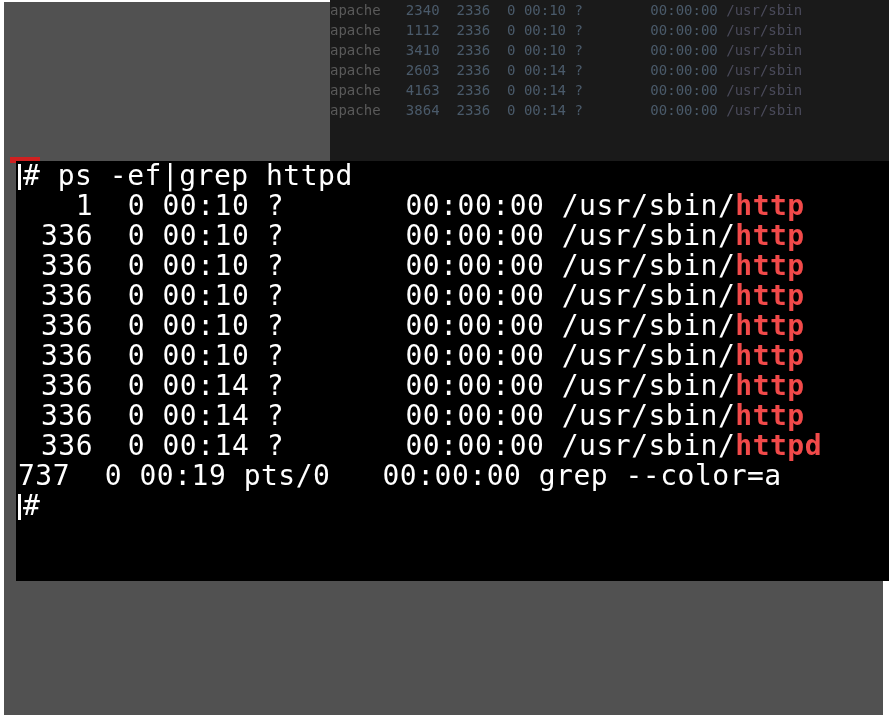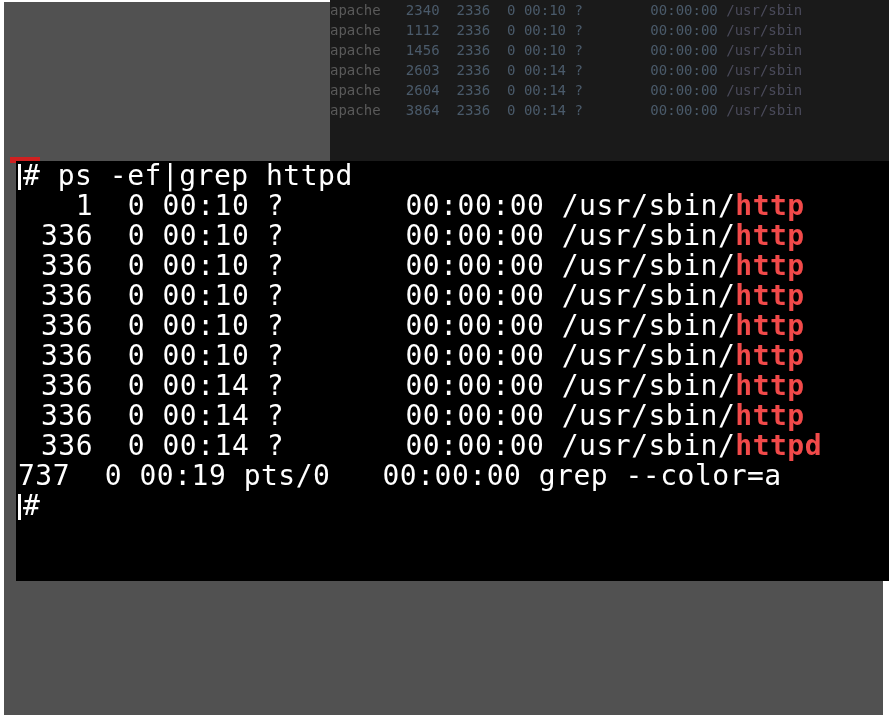--- a/index.html
+++ b/index.html
@@ -76,23 +76,23 @@
     .rows { padding-top: 0; margin-left: 23px; }
   </style>
 </head>
 <body>
 
 <div class="outer-frame"></div>
 
 <div class="inner-dark-bg" id="faded-rows">
     <div class="faded-row"><span class="faded-user">apache  </span><span class="faded-num"> 2340</span><span class="faded-num">  2336</span><span class="faded-num">  0</span><span class="faded-num"> 00:10</span><span class="faded-num"> ?</span>        <span class="faded-num">00:00:00</span><span class="faded-path"> /usr/sbin</span></div>
     <div class="faded-row"><span class="faded-user">apache  </span><span class="faded-num"> 1112</span><span class="faded-num">  2336</span><span class="faded-num">  0</span><span class="faded-num"> 00:10</span><span class="faded-num"> ?</span>        <span class="faded-num">00:00:00</span><span class="faded-path"> /usr/sbin</span></div>
-    <div class="faded-row"><span class="faded-user">apache  </span><span class="faded-num"> 1456</span><span class="faded-num">  2336</span><span class="faded-num">  0</span><span class="faded-num"> 00:10</span><span class="faded-num"> ?</span>        <span class="faded-num">00:00:00</span><span class="faded-path"> /usr/sbin</span></div>
+    <div class="faded-row"><span class="faded-user">apache  </span><span class="faded-num"> 3410</span><span class="faded-num">  2336</span><span class="faded-num">  0</span><span class="faded-num"> 00:10</span><span class="faded-num"> ?</span>        <span class="faded-num">00:00:00</span><span class="faded-path"> /usr/sbin</span></div>
     <div class="faded-row"><span class="faded-user">apache  </span><span class="faded-num"> 2603</span><span class="faded-num">  2336</span><span class="faded-num">  0</span><span class="faded-num"> 00:14</span><span class="faded-num"> ?</span>        <span class="faded-num">00:00:00</span><span class="faded-path"> /usr/sbin</span></div>
-    <div class="faded-row"><span class="faded-user">apache  </span><span class="faded-num"> 2604</span><span class="faded-num">  2336</span><span class="faded-num">  0</span><span class="faded-num"> 00:14</span><span class="faded-num"> ?</span>        <span class="faded-num">00:00:00</span><span class="faded-path"> /usr/sbin</span></div>
+    <div class="faded-row"><span class="faded-user">apache  </span><span class="faded-num"> 4163</span><span class="faded-num">  2336</span><span class="faded-num">  0</span><span class="faded-num"> 00:14</span><span class="faded-num"> ?</span>        <span class="faded-num">00:00:00</span><span class="faded-path"> /usr/sbin</span></div>
     <div class="faded-row"><span class="faded-user">apache  </span><span class="faded-num"> 3864</span><span class="faded-num">  2336</span><span class="faded-num">  0</span><span class="faded-num"> 00:14</span><span class="faded-num"> ?</span>        <span class="faded-num">00:00:00</span><span class="faded-path"> /usr/sbin</span></div>
   </div>
 
 <div class="red-bar-left"></div>
 
 <div class="terminal">
   <div class="term-line"><span class="cursor-bar"></span><span class="prompt-mark">#</span> <span>ps -ef|grep httpd</span></div>
   <div class="rows" id="ps-rows">
       <div class="term-line">  1  0 00:10 ?       00:00:00 /usr/sbin/<span class="hl">http</span></div>
       <div class="term-line">336  0 00:10 ?       00:00:00 /usr/sbin/<span class="hl">http</span></div>

